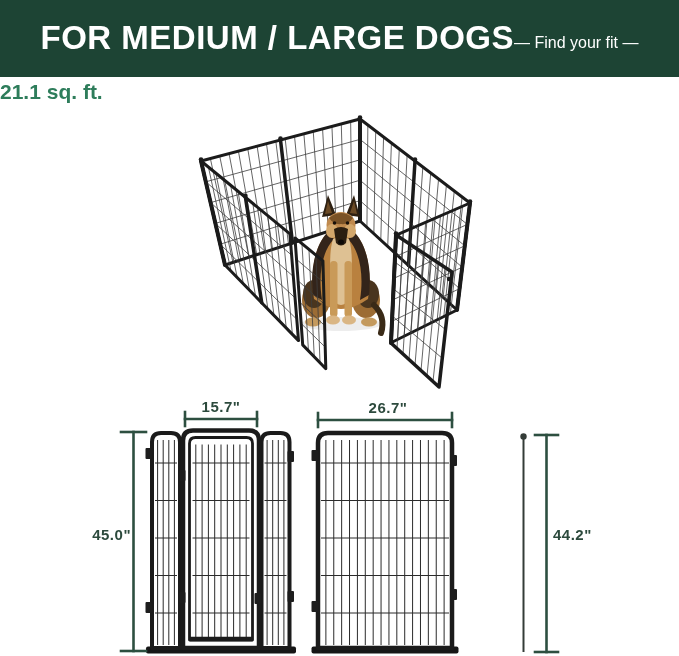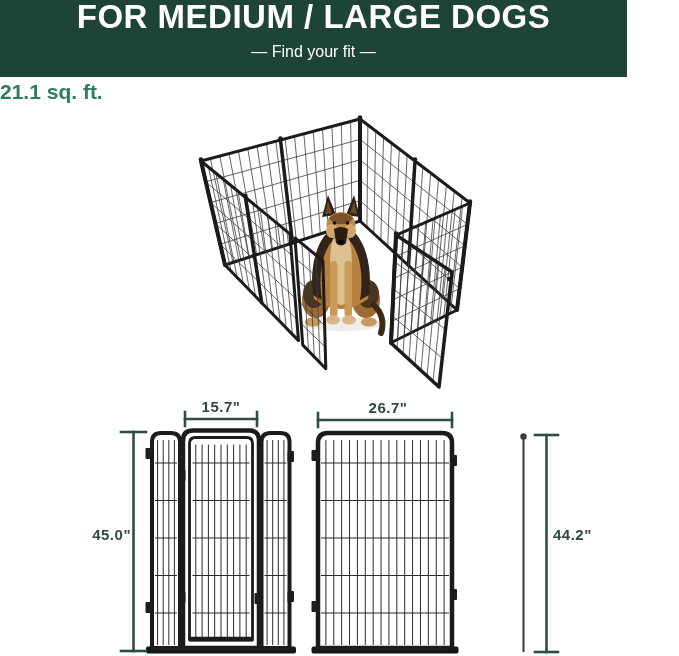--- a/index.html
+++ b/index.html
@@ -1,23 +1,23 @@
 <!DOCTYPE html>
 <html><head>
 <meta charset="utf-8">
 <style>
   html,body { margin:0; padding:0; }
   body {
     width:679px; height:656px; position:relative; overflow:hidden;
     background:#ffffff; font-family:"Liberation Sans", sans-serif;
   }
   .banner {
-    position:absolute; left:0; top:0; width:627px; height:77px;
+    position:absolute; left:0; top:0; width:679px; height:77px;
     background:#1d4434; color:#ffffff;
-    display:flex; flex-direction:column; align-items:center; justify-content:flex-start;
+    display:flex; flex-direction:row; align-items:center; justify-content:center;
   }
   .banner-title {
     font-size:33px; font-weight:800; letter-spacing:0.5px; line-height:1.05;
     white-space:nowrap;
   }
   .banner-sub {
     font-size:16px; font-weight:500; margin-top:8px; white-space:nowrap;
   }
   .sqft {
     position:absolute; left:0; top:80px; width:679px; text-align:left;

